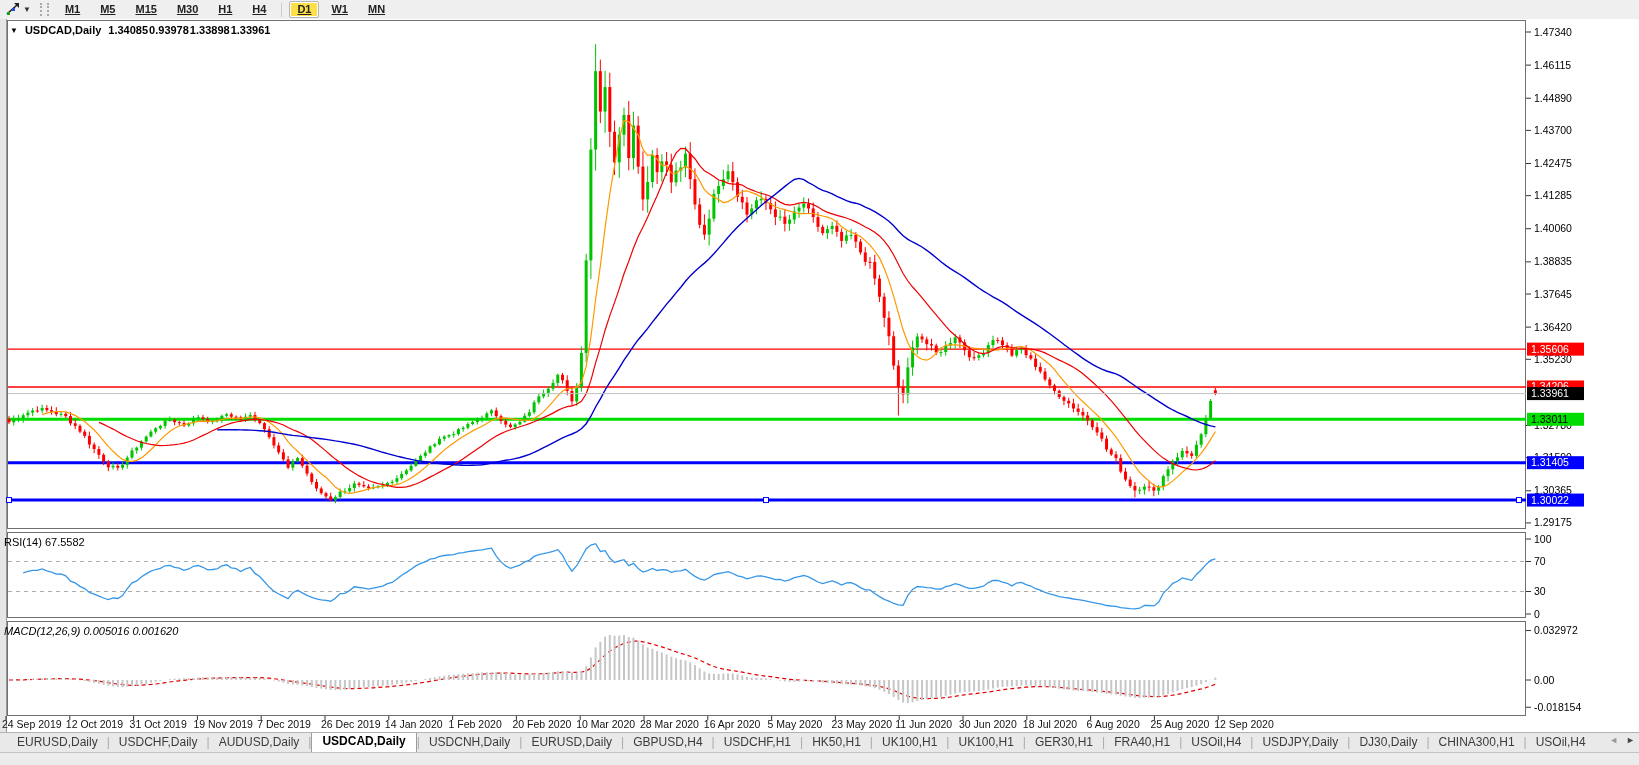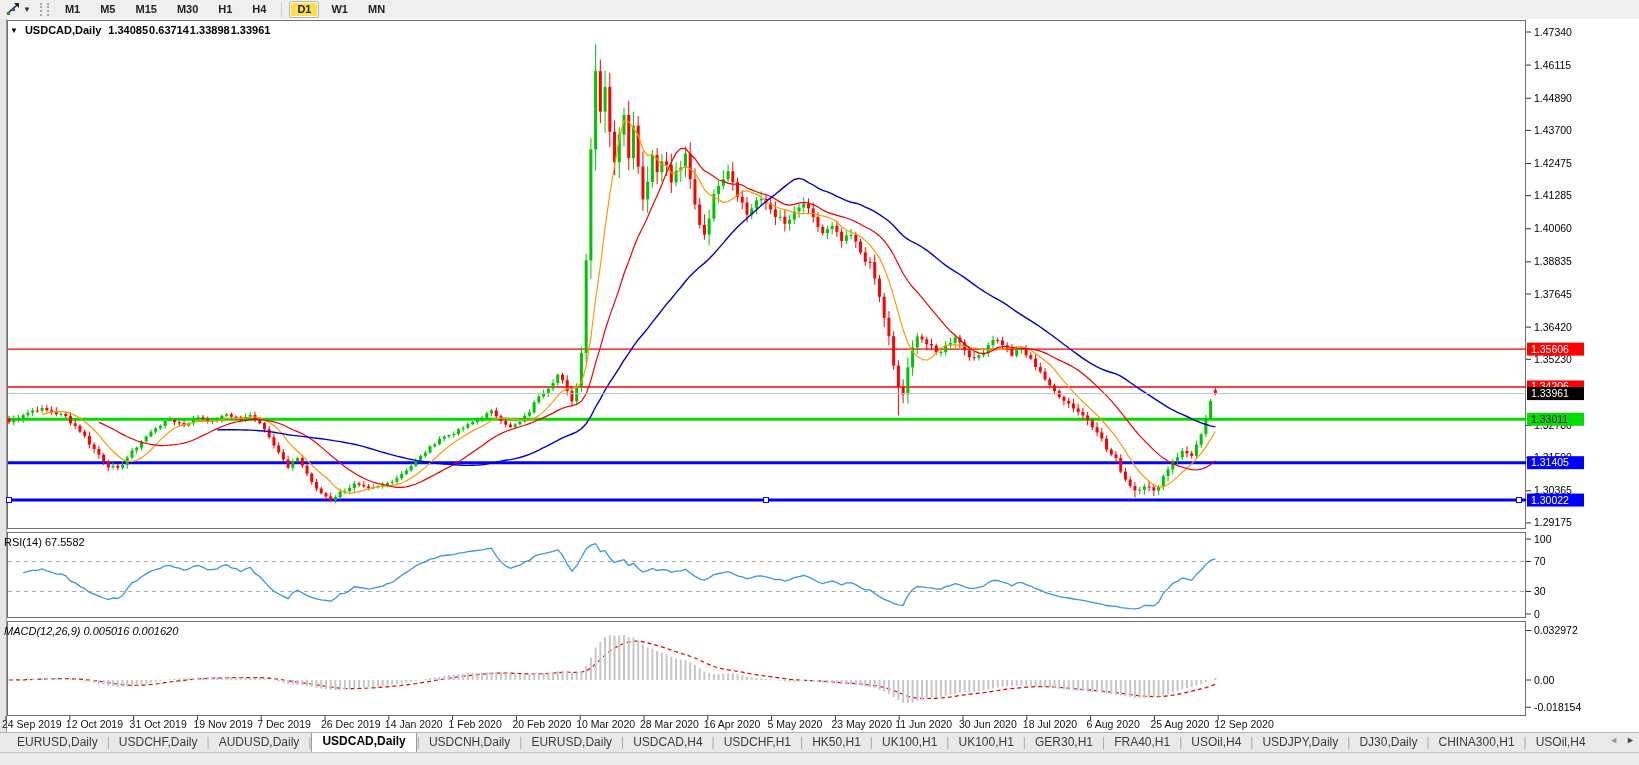--- a/index.html
+++ b/index.html
@@ -6,21 +6,21 @@
   .app{position:relative;width:1639px;height:765px;overflow:hidden;background:#fff;
        font-family:"Liberation Sans",sans-serif;}
   
   .toolbar{position:absolute;left:0;top:0;width:1639px;height:19px;background:#efefef;
            border-bottom:1px solid #cfcfcf;display:flex;align-items:center;}
   .tbtool{display:flex;align-items:center;height:17px;padding:0 3px;margin-left:2px;cursor:pointer;}
   .tbtool .caret{font-size:8px;color:#333;margin-left:2px;}
   .grip{width:5px;height:13px;margin:0 6px 0 6px;border-left:2px dotted #a9a9a9;border-right:2px dotted #a9a9a9;}
   .tfs{display:flex;align-items:center;height:19px;}
   .tfbtn{font:700 11px "Liberation Sans",sans-serif;color:#222;padding:1px 7px;margin:0 2px;
-         border:1px solid transparent;border-radius:2px;cursor:pointer;line-height:13px;}
+         border:1px solid transparent;border-radius:2px;cursor:pointer;line-height:13px;text-decoration:underline;}
   .tfbtn.active{background:#fde047;border:1px solid #b5b5b5;box-shadow:inset 0 0 0 1px #fff;}
   .tfsep{width:1px;height:14px;background:#cccccc;margin:0 5px;}
   
   .chart-title{position:absolute;left:10px;top:24px;display:flex;align-items:center;gap:7px;
                font:700 11px "Liberation Sans",sans-serif;color:#000;}
   .chart-title .tri{font-size:8px;color:#000;cursor:pointer;}
   .chart-title .nums{display:flex;gap:1px;}
   .panel-label{position:absolute;left:4px;font:11px "Liberation Sans",sans-serif;color:#000;}
   #rsi-label{top:536px;}
   #macd-label{top:625px;font-style:italic;}
@@ -982,42 +982,42 @@
         <line x1="1218.2" y1="716" x2="1218.2" y2="720" stroke="#333"></line>
         <text x="1214.2" y="728" class="dt">12 Sep 2020</text>
       </g>
     </svg>
 
   <div class="chart-title">
     <span class="tri">▼</span>
     <span>USDCAD,Daily</span>
     <span class="nums">
       <span>1.34085</span>
-      <span>0.63714</span>
+      <span>0.93978</span>
       <span>1.33898</span>
       <span>1.33961</span>
     </span>
   </div>
   <div class="panel-label" id="rsi-label">RSI(14) 67.5582</div>
   <div class="panel-label" id="macd-label">MACD(12,26,9) 0.005016 0.001620</div>
 
   <div class="tabbar" id="tabbar">
       <span class="tab">EURUSD,Daily</span>
       <span class="tabsep">|</span>
       <span class="tab">USDCHF,Daily</span>
       <span class="tabsep">|</span>
       <span class="tab">AUDUSD,Daily</span>
       <span class="tabsep">|</span>
       <span class="tab active">USDCAD,Daily</span>
       <span class="tabsep">|</span>
       <span class="tab">USDCNH,Daily</span>
       <span class="tabsep">|</span>
       <span class="tab">EURUSD,Daily</span>
       <span class="tabsep">|</span>
-      <span class="tab">USDCAD,H4</span>
+      <span class="tab">GBPUSD,H4</span>
       <span class="tabsep">|</span>
       <span class="tab">USDCHF,H1</span>
       <span class="tabsep">|</span>
       <span class="tab">HK50,H1</span>
       <span class="tabsep">|</span>
       <span class="tab">UK100,H1</span>
       <span class="tabsep">|</span>
       <span class="tab">UK100,H1</span>
       <span class="tabsep">|</span>
       <span class="tab">GER30,H1</span>

